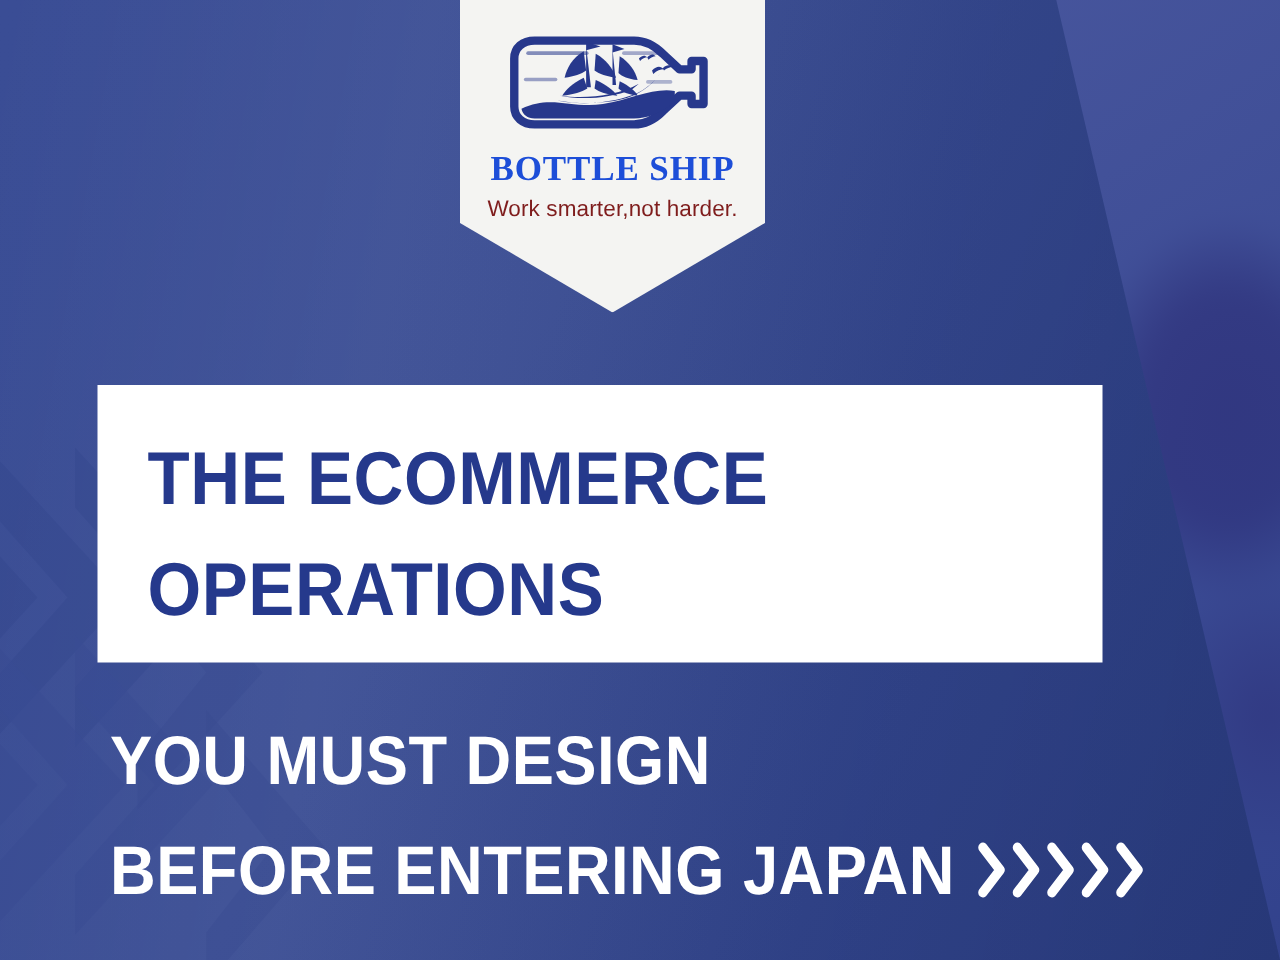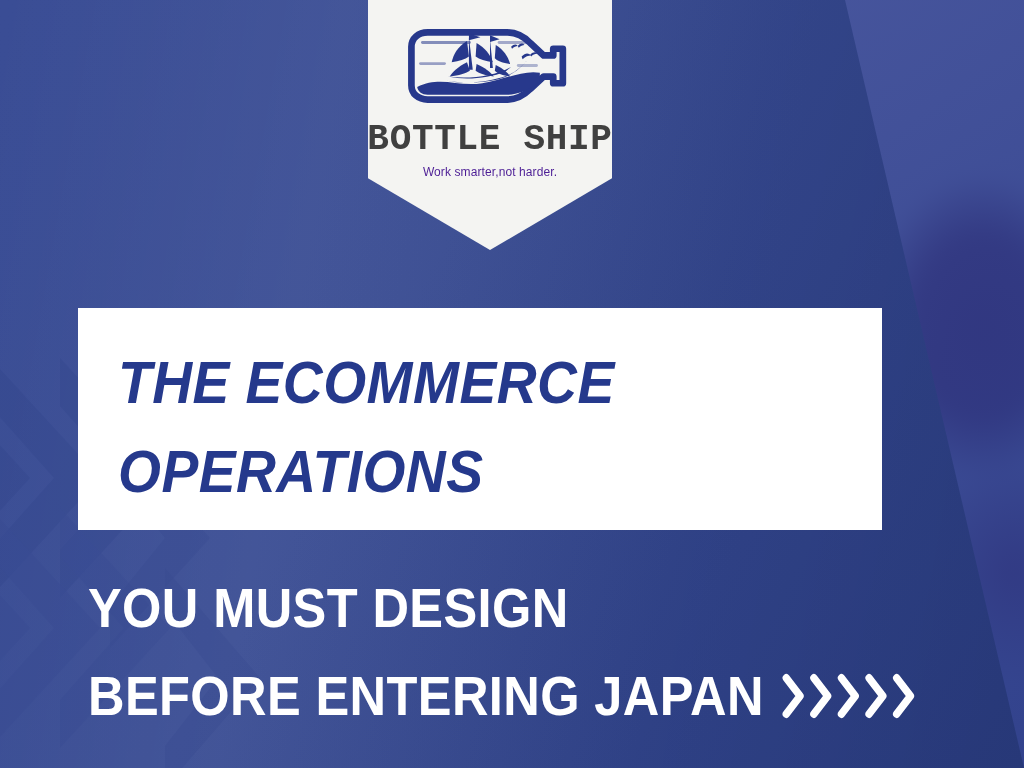--- a/index.html
+++ b/index.html
@@ -86,48 +86,47 @@
     display: flex;
     flex-direction: column;
     align-items: center;
     padding-top: 26px;
     box-sizing: border-box;
   }
   .logo-mark { width: 196px; height: 92px; }
   .logo-mark svg { display: block; width: 100%; height: 100%; }
   .logo-wordmark {
     margin-top: 10px;
-    font-family: Liberation Mono, monospace;
+    font-family: Liberation Serif, serif;
     font-weight: 700;
-    font-size: 36px;
+    font-size: 28px;
     letter-spacing: 0.7px;
-    color: #404040;
+    color: #1d4ed8;
     line-height: 1;
     white-space: nowrap;
   }
   .logo-tagline {
     margin-top: 7px;
     font-family: "Liberation Sans", sans-serif;
-    font-size: 12px;
-    color: #4c1d95;
+    font-size: 18px;
+    color: #7f1d1d;
     letter-spacing: 0.1px;
     white-space: nowrap;
   }
 
   
   .headline-card {
     position: absolute;
     left: 78px;
     top: 308px;
     width: 804px;
     height: 222px;
     background: #ffffff;
     box-sizing: border-box;
     padding: 30px 0 0 40px;
-    font-style: italic;
   }
   .headline-line {
     font-family: "Liberation Sans Narrow", "Liberation Sans", sans-serif;
     font-weight: 700;
     font-size: 60px;
     line-height: 89px;
     letter-spacing: 0.5px;
     color: #25398c;
     transform: scaleX(0.92);
     transform-origin: left center;

